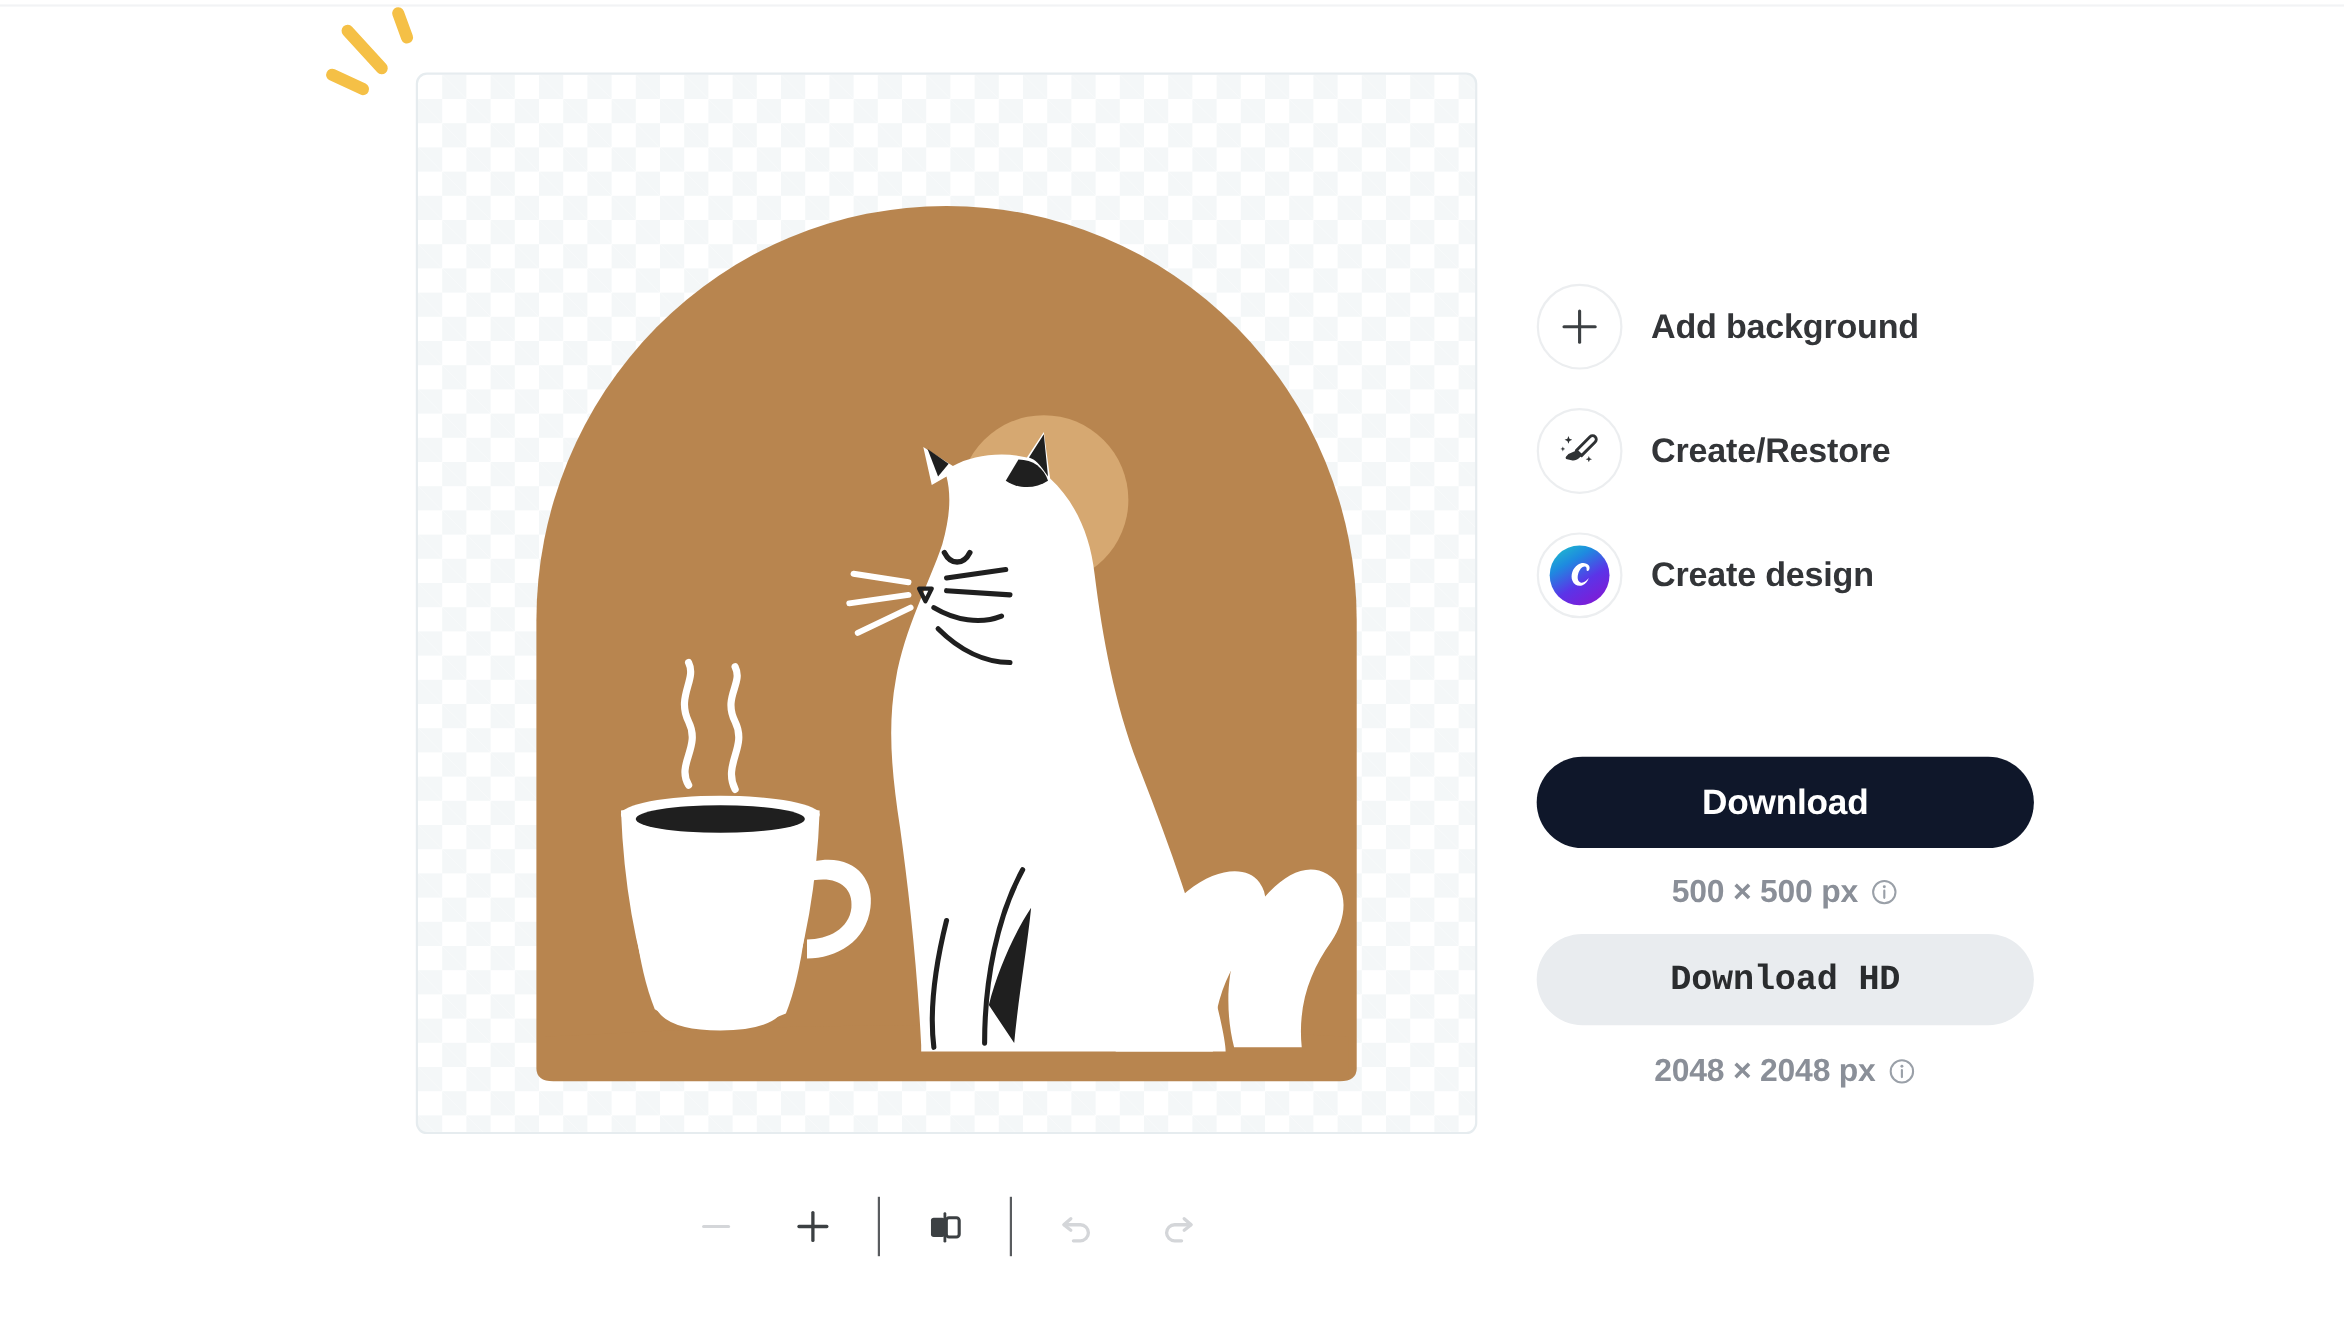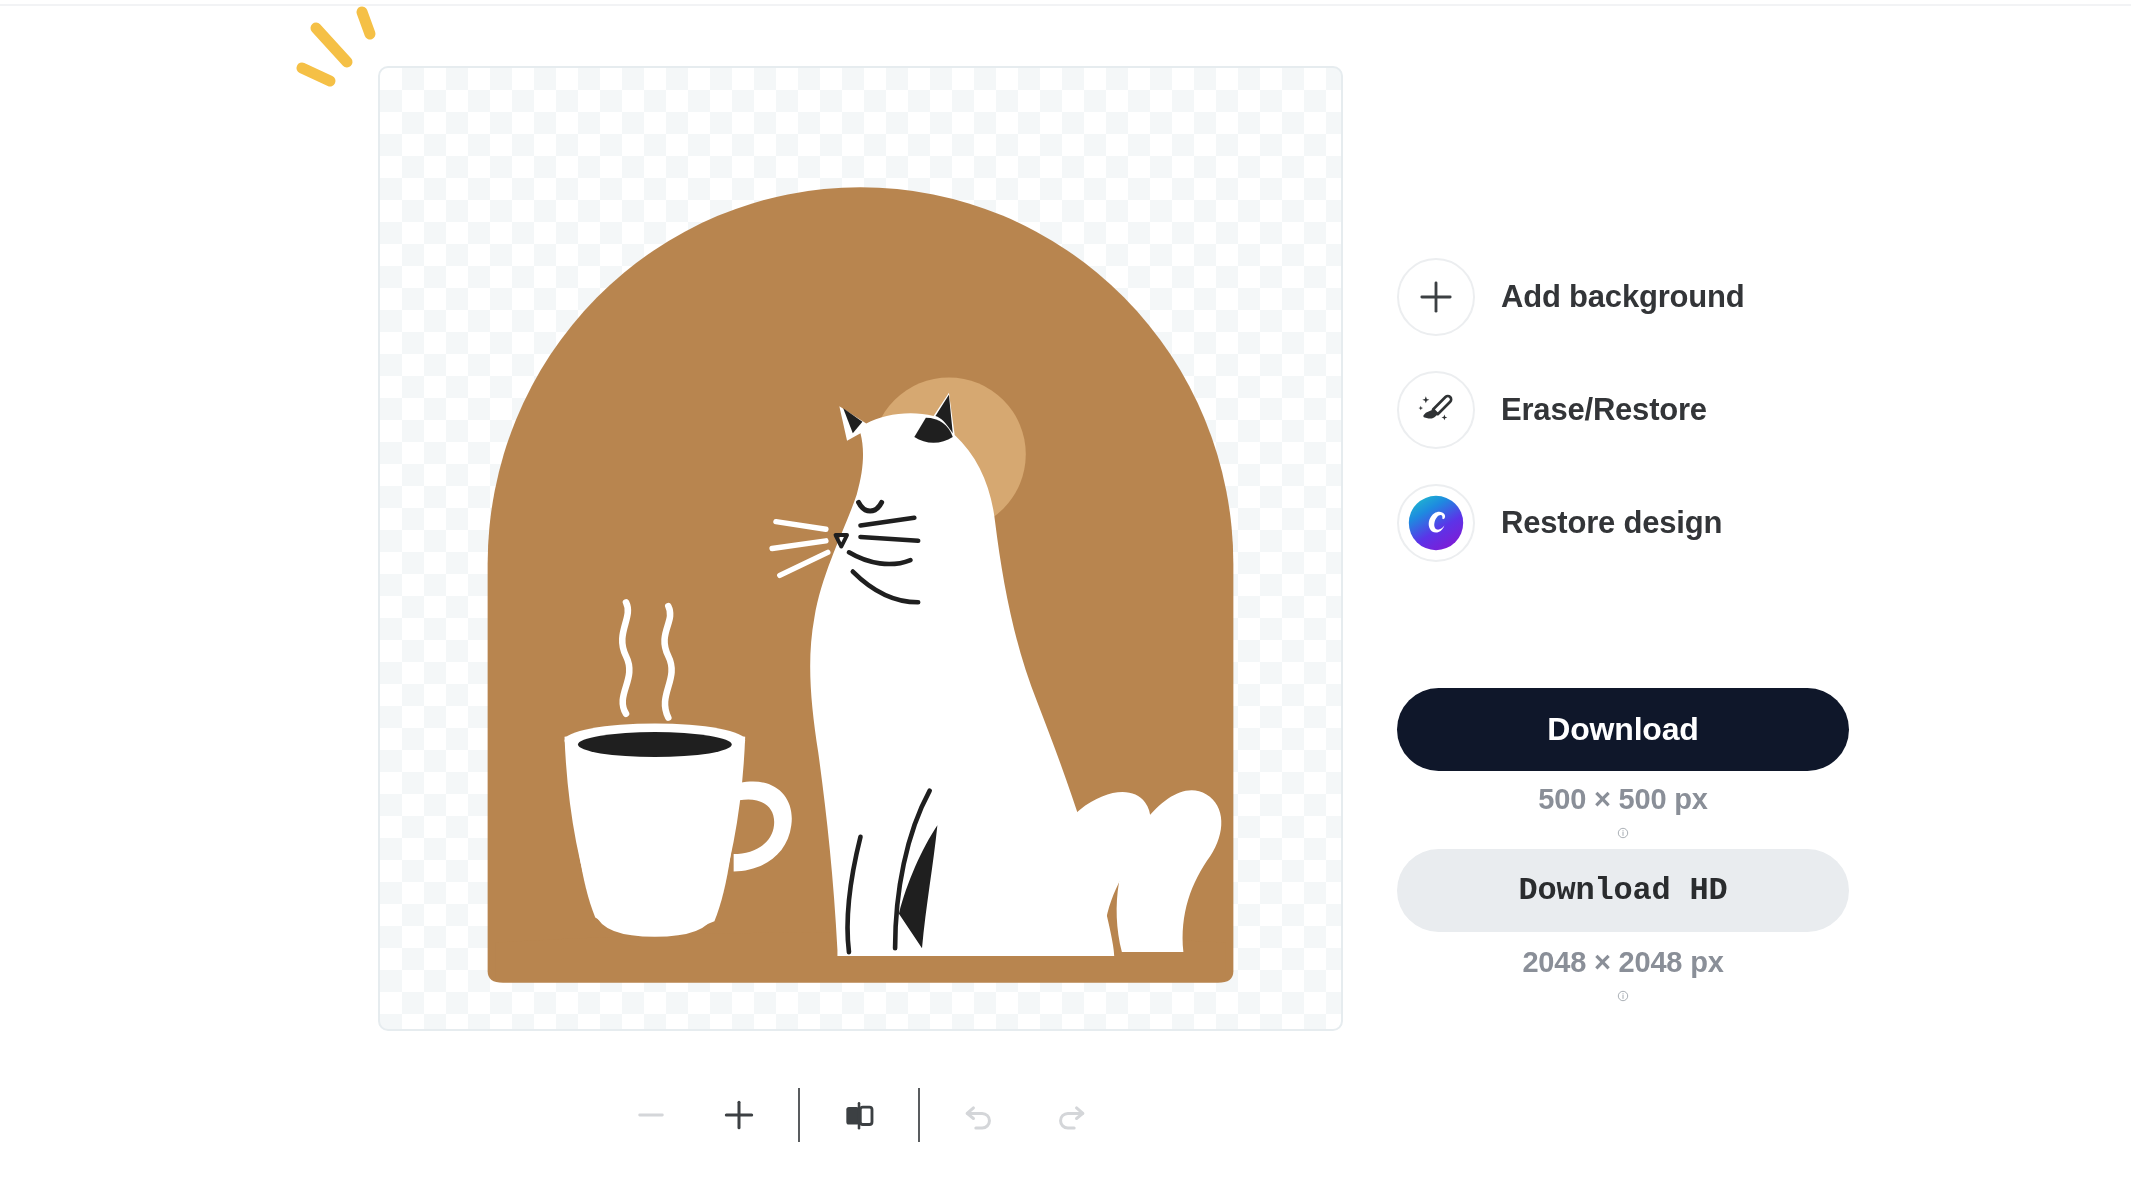--- a/index.html
+++ b/index.html
@@ -177,21 +177,20 @@
   .dim-row {
     display: flex;
     align-items: center;
     justify-content: center;
     gap: 11px;
     height: 56px;
     color: #8a8f98;
     font-size: 29px;
     font-weight: bold;
     letter-spacing: -0.2px;
-    flex-direction: column;
   }
   .dim-row.first { margin-top: 12px; margin-bottom: 10px; }
   .dim-row.second { margin-top: 14px; }
 
   .info-icon { display: block; }
 </style>
 </head>
 <body>
 
 <div id="app">
@@ -335,21 +334,21 @@
     <div class="action-row">
       <div class="action-circle">
         <svg width="42" height="42" viewBox="0 0 24 24">
           <path d="M17.4 4.6 a1.9 1.9 0 0 1 2.7 2.7 l-7.1 7.1 -2.7 -2.7 Z" fill="none" stroke="#2f3234" stroke-width="1.5" stroke-linejoin="round"></path>
           <path d="M10.3 11.7 l2.7 2.7 -1.2 1.2 c-1.1 1.1 -2.6 1.5 -4 1.2 l-2.3 -0.5 c-0.7 -0.15 -1 -1 -0.5 -1.5 l1.2 -1.2 Z" fill="#2f3234"></path>
           <path d="M6.2 4.2 l0.55 1.45 1.45 0.55 -1.45 0.55 -0.55 1.45 -0.55 -1.45 -1.45 -0.55 1.45 -0.55 Z" fill="#2f3234"></path>
           <path d="M16.8 14.6 l0.45 1.2 1.2 0.45 -1.2 0.45 -0.45 1.2 -0.45 -1.2 -1.2 -0.45 1.2 -0.45 Z" fill="#2f3234"></path>
           <path d="M3.3 9.6 l0.35 0.95 0.95 0.35 -0.95 0.35 -0.35 0.95 -0.35 -0.95 -0.95 -0.35 0.95 -0.35 Z" fill="#2f3234"></path>
         </svg>
       </div>
-      <div class="action-label">Erase/Restore</div>
+      <div class="action-label">Create/Restore</div>
     </div>
 
     <div class="action-row">
       <div class="action-circle no-ring-pad">
         <svg width="58" height="58" viewBox="0 0 64 64">
           <defs>
             <linearGradient id="canvaGrad" x1="0%" y1="0%" x2="60%" y2="100%">
               <stop offset="0%" stop-color="#1ec8c8"></stop>
               <stop offset="35%" stop-color="#1e8ae0"></stop>
               <stop offset="70%" stop-color="#5b34e8"></stop>
@@ -357,21 +356,21 @@
             </linearGradient>
           </defs>
           <circle cx="32" cy="32" r="30" fill="url(#canvaGrad)"></circle>
           <path d="M41.5 22.5 c-2.6 -3.4 -7.4 -3.8 -11.3 -1.2 c-5.2 3.4 -7.6 10.6 -5.4 16.1
                    c1.7 4.3 6 6.2 10.1 4.6 c3.2 -1.3 5.4 -4.1 6.3 -7.2
                    c-2.3 3.2 -5.6 5.2 -8.2 4.4 c-2.8 -0.9 -3.6 -4.6 -2.4 -8.8
                    c1.2 -4.3 4.1 -7.6 6.6 -7.3 c1.5 0.2 2.1 1.6 1.8 3.2
                    c-0.2 1.1 0.5 1.7 1.3 1.4 c1.6 -0.6 2.3 -3.3 1.2 -5.2 Z" fill="#ffffff"></path>
         </svg>
       </div>
-      <div class="action-label">Restore design</div>
+      <div class="action-label">Create design</div>
     </div>
 
   </div>
 
   <div class="download-block">
 
     <button class="btn-primary">Download</button>
 
     <div class="dim-row first">
       <span>500 × 500 px</span>

